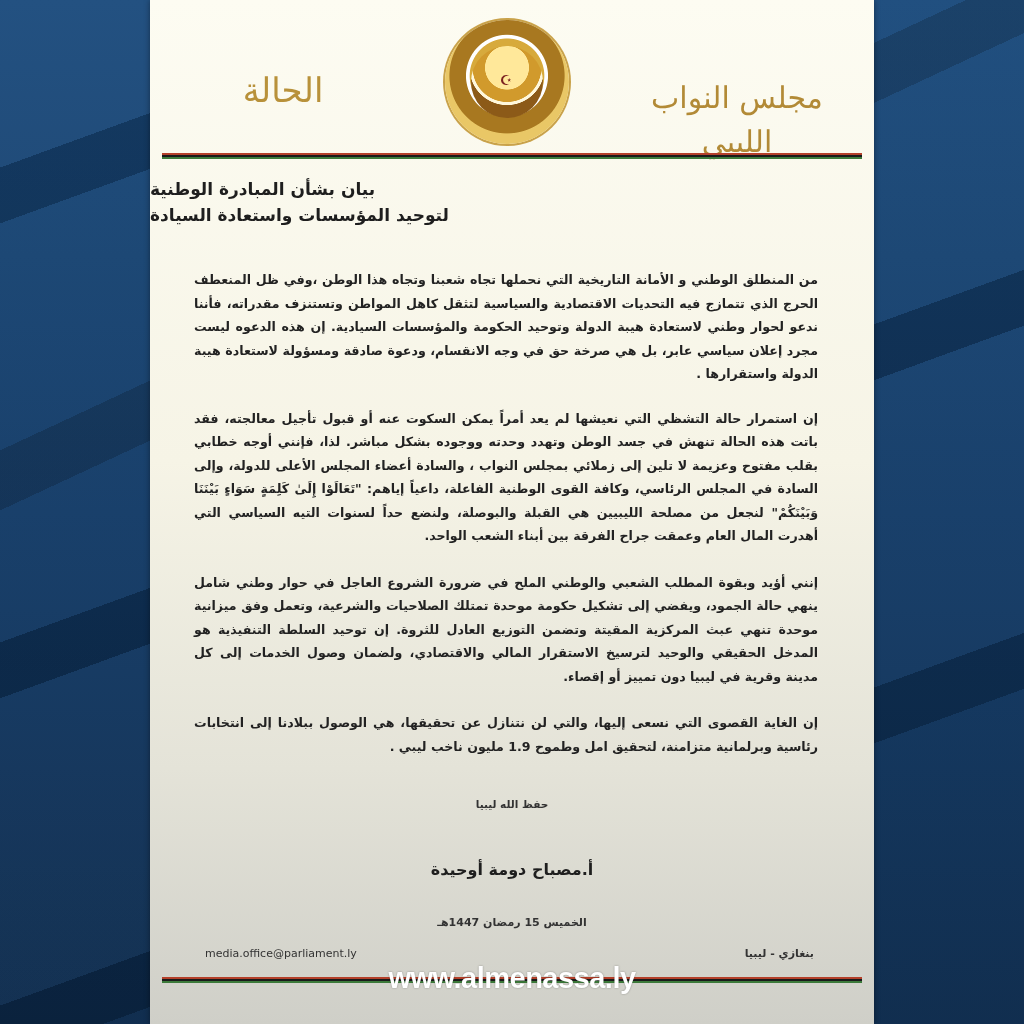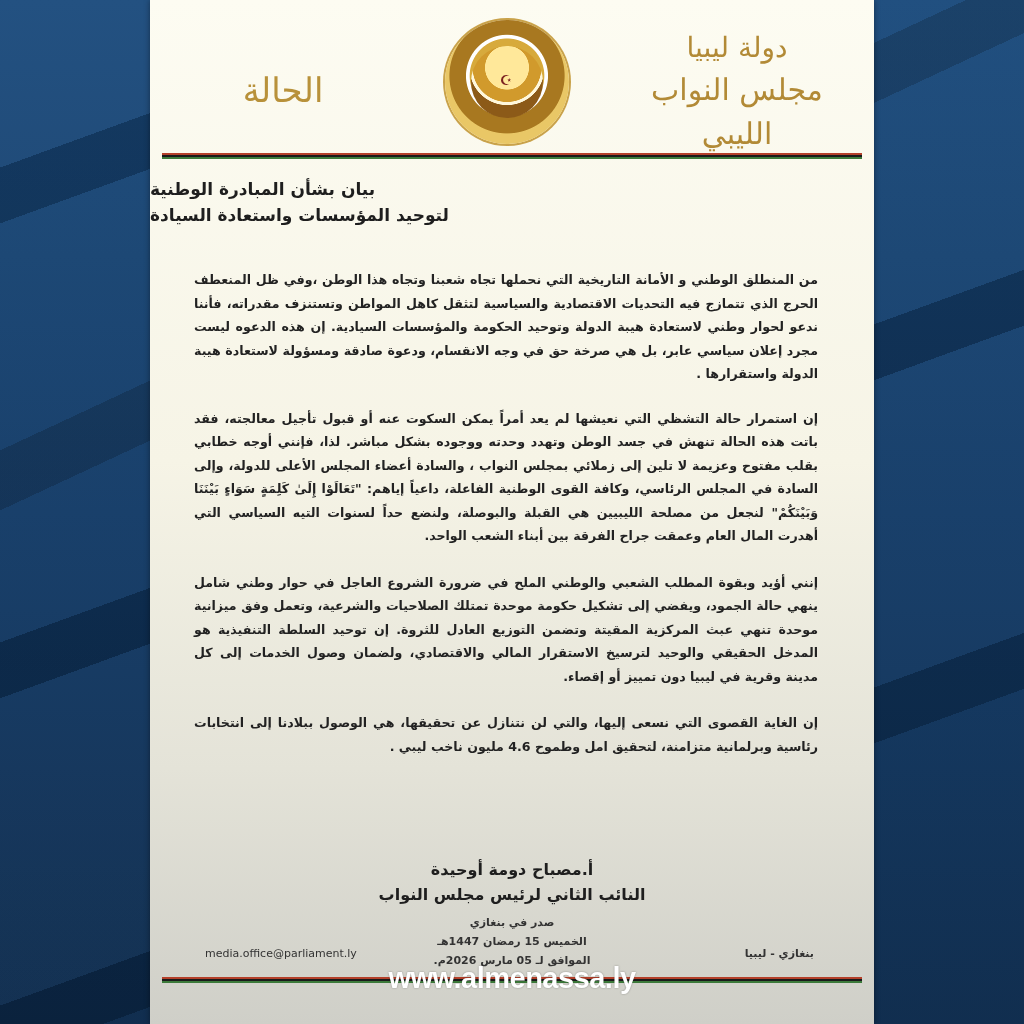--- a/index.html
+++ b/index.html
@@ -23,21 +23,21 @@
     .hdr-brand-left {
       position:absolute; left:83px; top:70px; width:100px; text-align:center;
       font-family:"DejaVu Serif", serif; font-size:34px; color:#b8913a;
       direction:rtl;
     }
     .hdr-brand-right {
       position:absolute; right:22px; top:28px; width:230px; text-align:center;
       font-family:"DejaVu Serif", serif; color:#b28a36; direction:rtl;
     }
     .hdr-brand-right .l1 { font-size:28px; line-height:40px; }
-    .hdr-brand-right .l2 { font-size:30px; line-height:44px; }
+    .hdr-brand-right .l2 { font-size:30px; line-height:44px;margin-top:48px; }
     .seal {
       position:absolute; left:295px; top:20px; width:124px; height:124px;
       border-radius:50%;
       background:radial-gradient(circle at 50% 45%, #f7e08a 0 22%, #d7aa3c 23% 40%, #fff 41% 44%, #a87820 45% 62%, #e9c766 63% 80%, #8a5a14 81% 100%);
       box-shadow:0 0 0 2px #c9a24a;
     }
     .seal-inner {
       position:absolute; left:26px; top:26px; width:72px; height:72px; border-radius:50%;
       background:radial-gradient(circle at 50% 30%, #ffe89a 0 35%, #d19a2c 36% 55%, #fff8dc 56% 60%, #8c5a18 61% 100%);
     }
@@ -98,48 +98,45 @@
 <div class="paper">
 
   <div class="hdr-brand-left">الحالة</div>
 
   <div class="seal">
     <div class="seal-inner"></div>
     <div class="seal-crescent">☪</div>
   </div>
 
   <div class="hdr-brand-right">
-    <div class="l1">دولة ليبيا</div>
     <div class="l2">مجلس النواب الليبي</div>
   </div>
 
   <div class="flagbar top"></div>
 
   <div class="title">
     <div>بيان بشأن المبادرة الوطنية</div>
     <div>لتوحيد المؤسسات واستعادة السيادة</div>
   </div>
 
   <div class="body-text">
     <p class="p1">من المنطلق الوطني و الأمانة التاريخية التي نحملها تجاه شعبنا وتجاه هذا الوطن ،وفي ظل المنعطف الحرج الذي تتمازج فيه التحديات الاقتصادية والسياسية لتثقل كاهل المواطن وتستنزف مقدراته، فأننا ندعو لحوار وطني لاستعادة هيبة الدولة وتوحيد الحكومة والمؤسسات السيادية. إن هذه الدعوه ليست مجرد إعلان سياسي عابر، بل هي صرخة حق في وجه الانقسام، ودعوة صادقة ومسؤولة لاستعادة هيبة الدولة واستقرارها .</p>
     <p>إن استمرار حالة التشظي التي نعيشها لم يعد أمراً يمكن السكوت عنه أو قبول تأجيل معالجته، فقد باتت هذه الحالة تنهش في جسد الوطن وتهدد وحدته ووجوده بشكل مباشر. لذا، فإنني أوجه خطابي بقلب مفتوح وعزيمة لا تلين إلى زملائي بمجلس النواب ، والسادة أعضاء المجلس الأعلى للدولة، وإلى السادة في المجلس الرئاسي، وكافة القوى الوطنية الفاعلة، داعياً إياهم: "تَعَالَوْا إِلَىٰ كَلِمَةٍ سَوَاءٍ بَيْنَنَا وَبَيْنَكُمْ" لنجعل من مصلحة الليبيين هي القبلة والبوصلة، ولنضع حداً لسنوات التيه السياسي التي أهدرت المال العام وعمقت جراح الفرقة بين أبناء الشعب الواحد.</p>
     <p>إنني أؤيد وبقوة المطلب الشعبي والوطني الملح في ضرورة الشروع العاجل في حوار وطني شامل ينهي حالة الجمود، ويفضي إلى تشكيل حكومة موحدة تمتلك الصلاحيات والشرعية، وتعمل وفق ميزانية موحدة تنهي عبث المركزية المقيتة وتضمن التوزيع العادل للثروة. إن توحيد السلطة التنفيذية هو المدخل الحقيقي والوحيد لترسيخ الاستقرار المالي والاقتصادي، ولضمان وصول الخدمات إلى كل مدينة وقرية في ليبيا دون تمييز أو إقصاء.</p>
-    <p>إن الغاية القصوى التي نسعى إليها، والتي لن نتنازل عن تحقيقها، هي الوصول ببلادنا إلى انتخابات رئاسية وبرلمانية متزامنة، لتحقيق امل وطموح 4.6 مليون ناخب ليبي .</p>
+    <p>إن الغاية القصوى التي نسعى إليها، والتي لن نتنازل عن تحقيقها، هي الوصول ببلادنا إلى انتخابات رئاسية وبرلمانية متزامنة، لتحقيق امل وطموح 1.9 مليون ناخب ليبي .</p>
   </div>
 
+  <div class="closing">حفظ الله ليبيا</div>
 
   <div class="signer">
     <div class="name">أ.مصباح دومة أوحيدة</div>
-    <div class="role">النائب الثاني لرئيس مجلس النواب</div>
   </div>
 
   <div class="issued">
-    <div>صدر في بنغازي</div>
     <div>الخميس 15 رمضان 1447هـ</div>
-    <div>الموافق لـ 05 مارس 2026م.</div>
   </div>
 
   <div class="flagbar bot"></div>
 
   <div class="footer">
     <span class="email">media.office@parliament.ly</span>
     <span class="city">بنغازي - ليبيا</span>
   </div>
 </div>
 

